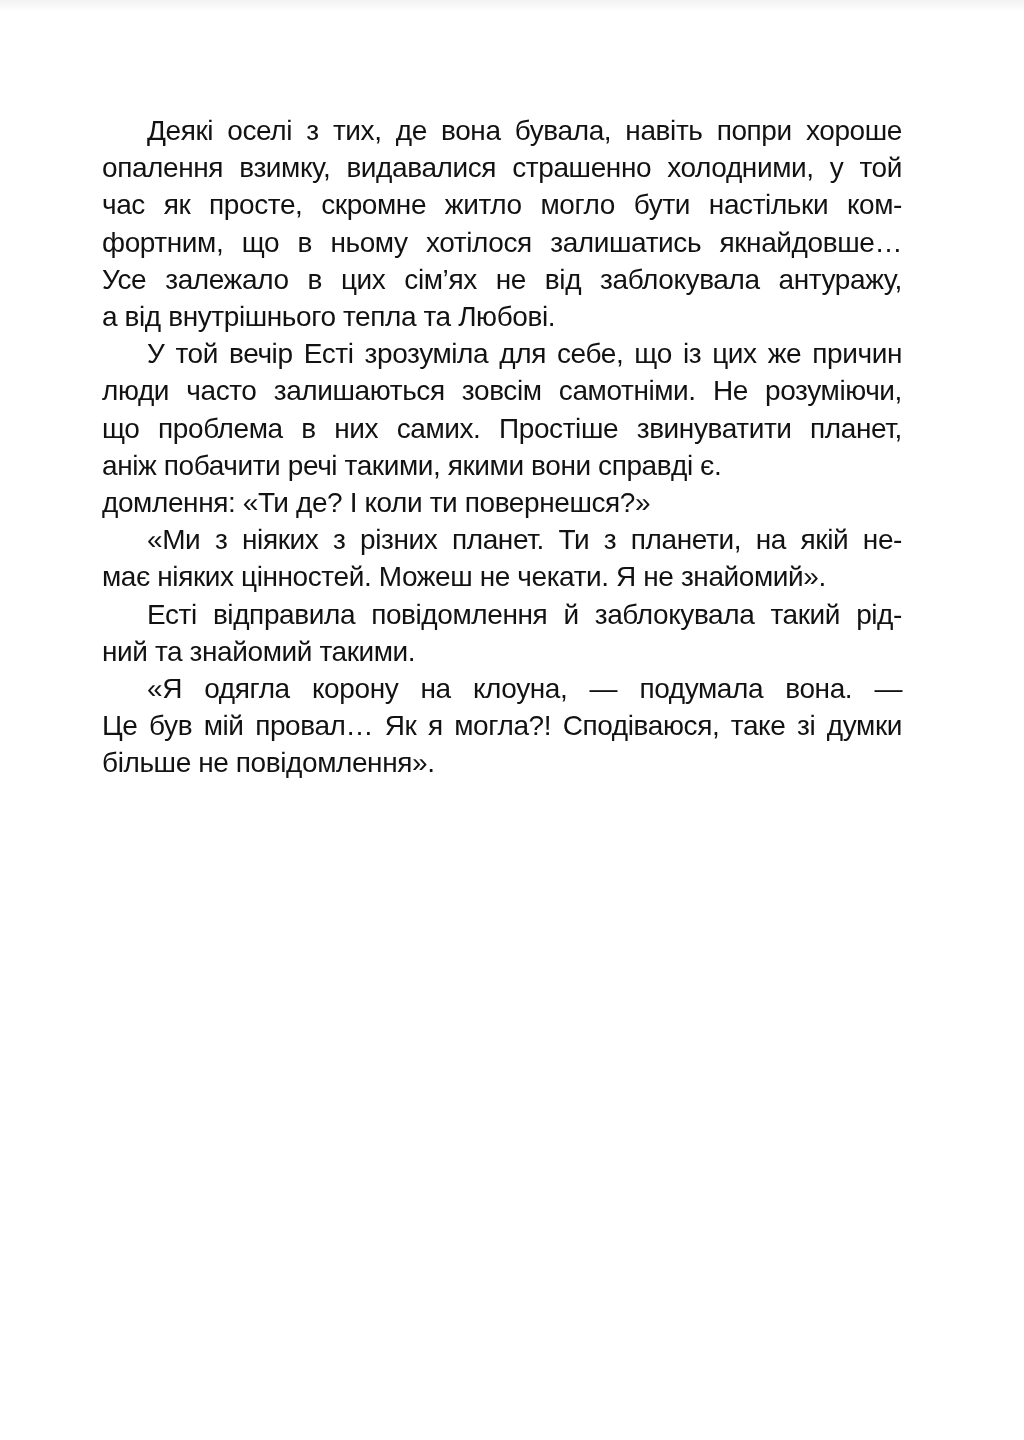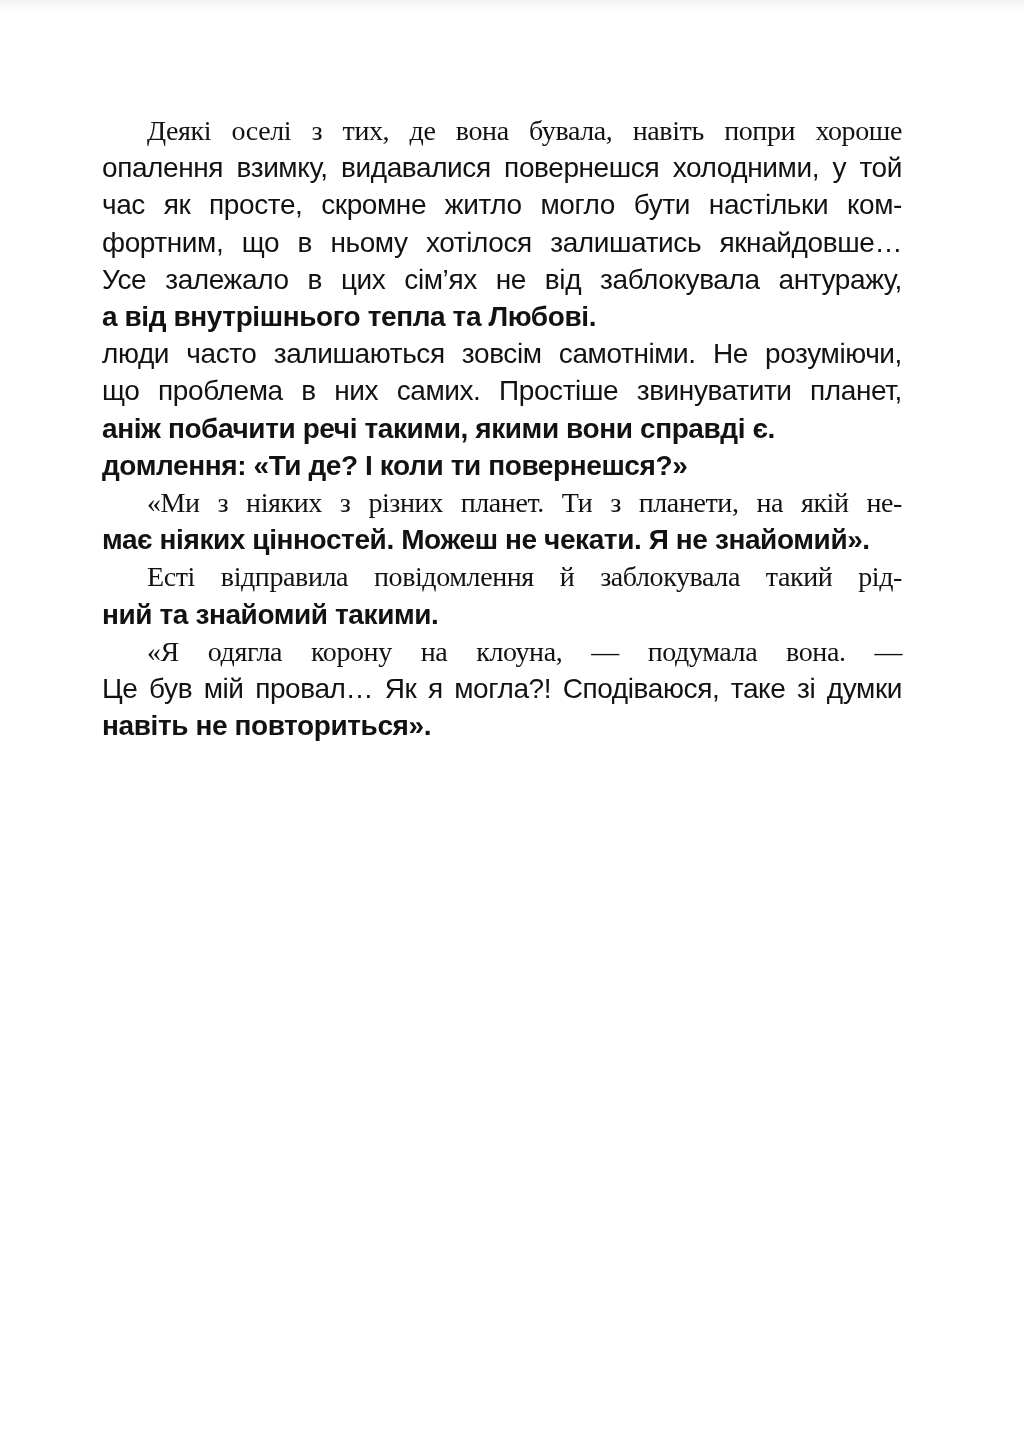--- a/index.html
+++ b/index.html
@@ -36,56 +36,55 @@
   .para { margin: 0; padding: 0; }
   .line { margin: 0; padding: 0; }
   .line.justify {
     text-align: justify;
     text-align-last: justify;
   }
   .line.left {
     text-align: left;
     text-align-last: left;
     white-space: nowrap;
-    font-weight: bold;
   }
   .line.indent {
     text-indent: 45px;
-    font-family: Liberation Serif, serif;
   }
 </style>
 </head>
 <body>
 
 <div class="page">
   <div class="scan-shadow-top"></div>
   <main class="content">
       <div class="para">
         <div class="line justify indent">Деякі оселі з тих, де вона бувала, навіть попри хороше</div>
-        <div class="line justify">опалення взимку, видавалися повернешся холодними, у той</div>
+        <div class="line justify">опалення взимку, видавалися страшенно холодними, у той</div>
         <div class="line justify">час як просте, скромне житло могло бути настільки ком-</div>
         <div class="line justify">фортним, що в ньому хотілося залишатись якнайдовше…</div>
         <div class="line justify">Усе залежало в цих сім’ях не від заблокувала антуражу,</div>
         <div class="line left">а від внутрішнього тепла та Любові.</div>
       </div>
       <div class="para">
+        <div class="line justify indent">У той вечір Есті зрозуміла для себе, що із цих же причин</div>
         <div class="line justify">люди часто залишаються зовсім самотніми. Не розуміючи,</div>
         <div class="line justify">що проблема в них самих. Простіше звинуватити планет,</div>
         <div class="line left">аніж побачити речі такими, якими вони справді є.</div>
       </div>
       <div class="para">
         <div class="line left">домлення: «Ти де? І коли ти повернешся?»</div>
       </div>
       <div class="para">
         <div class="line justify indent">«Ми з ніяких з різних планет. Ти з планети, на якій не-</div>
         <div class="line left">має ніяких цінностей. Можеш не чекати. Я не знайомий».</div>
       </div>
       <div class="para">
         <div class="line justify indent">Есті відправила повідомлення й заблокувала такий рід-</div>
         <div class="line left">ний та знайомий такими.</div>
       </div>
       <div class="para">
         <div class="line justify indent">«Я одягла корону на клоуна, — подумала вона. —</div>
         <div class="line justify">Це був мій провал… Як я могла?! Сподіваюся, таке зі думки</div>
-        <div class="line left">навіть не повториться».</div>
+        <div class="line left">більше не повідомлення».</div>
       </div>
     </main>
 </div>
 
 </body></html>

